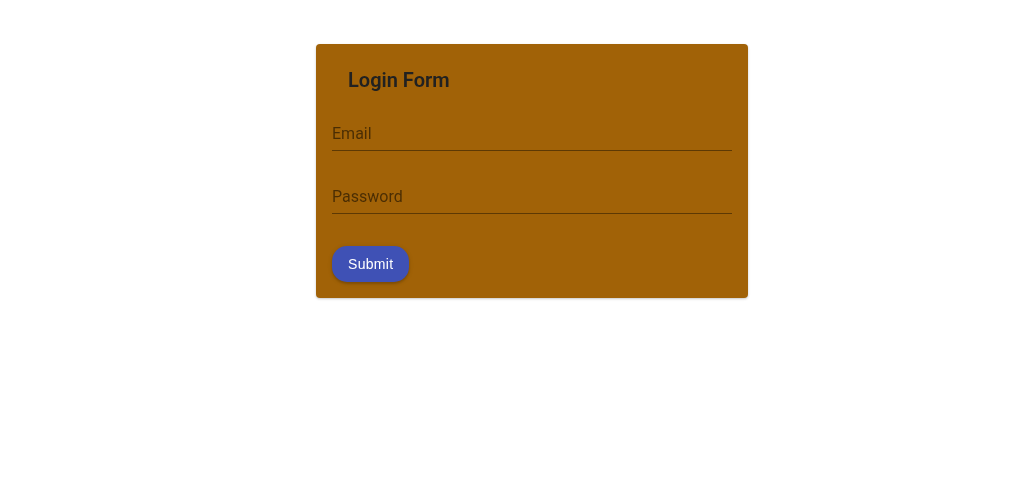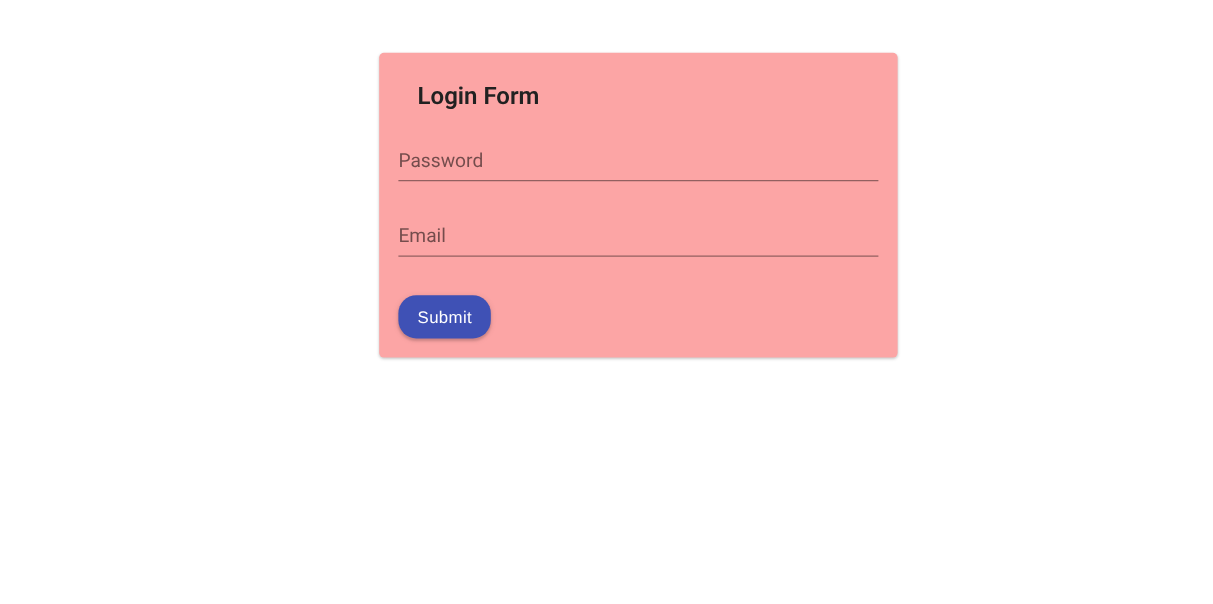--- a/index.html
+++ b/index.html
@@ -11,21 +11,21 @@
       font-family: -apple-system, BlinkMacSystemFont, "Segoe UI", Roboto, "Helvetica Neue", Arial, sans-serif;
       background: #ffffff;
       width: 1011px;
       height: 503px;
     }
     .card {
       position: absolute;
       left: 316px;
       top: 44px;
       width: 432px;
-      background: #fca5a5;
+      background: #a16207;
       border-radius: 4px;
       box-shadow: 0 1px 3px rgba(0,0,0,0.12), 0 1px 2px rgba(0,0,0,0.10);
       padding: 16px;
     }
     .card-title {
       font-size: 20px;
       font-weight: 600;
       color: #212121;
       margin-bottom: 28px;
       padding-left: 16px;
@@ -69,23 +69,23 @@
       letter-spacing: 0.3px;
     }
   </style>
 </head>
 <body>
 
 <div class="card">
   <h2 class="card-title">Login Form</h2>
 
   <div class="form-field">
-    <input type="password" value="" style="">
-    <label>Password</label>
+    <input type="text" value="" style="">
+    <label>Email</label>
   </div>
 
   <div class="form-field">
-    <input type="text" value="" style="">
-    <label>Email</label>
+    <input type="password" value="" style="">
+    <label>Password</label>
   </div>
 
   <button class="submit-btn">Submit</button>
 </div>
 
 </body></html>

